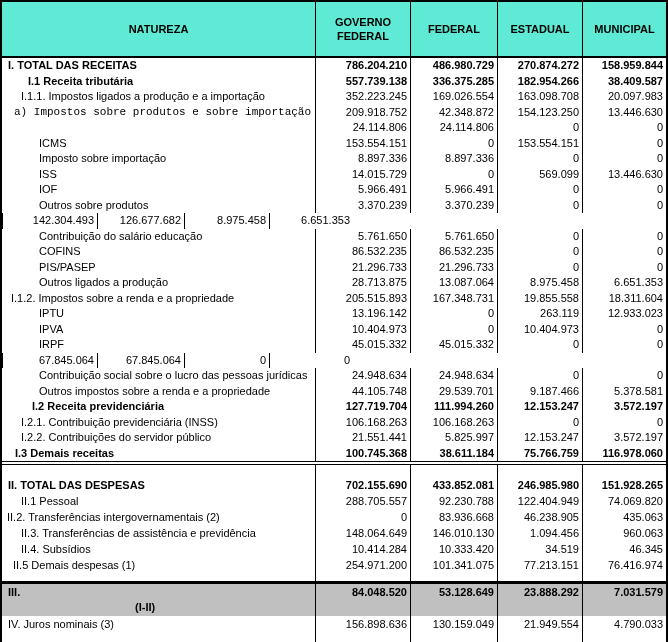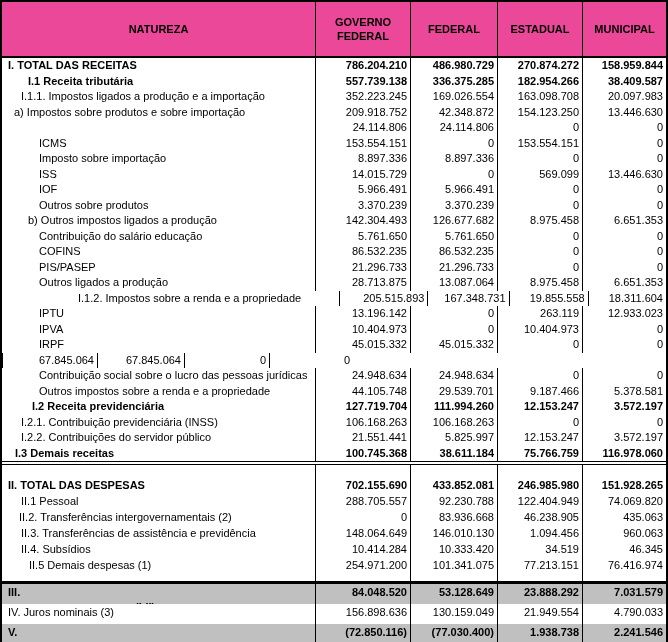--- a/index.html
+++ b/index.html
@@ -24,37 +24,37 @@
   .cell { box-sizing: border-box; overflow: hidden; white-space: nowrap; }
   .label-cell { width: 313px; position: relative; }
   .vc { border-left: 1px solid #000; text-align: right; padding-right: 3px; }
   .c1 { width: 95px; }
   .c2 { width: 87px; }
   .c3 { width: 85px; }
   .c4 { width: 84px; }
 
   .header-row {
     height: 54px;
-    background: #ec4899;
+    background: #5eead4;
     border-bottom: 2px solid #000;
     font-weight: bold;
   }
   .header-row .cell {
     display: flex;
     align-items: center;
     justify-content: center;
     text-align: center;
     white-space: normal;
     line-height: 14px;
     padding: 0 4px;
   }
 
   .data-row.sec-receitas { height: 15.5px; line-height: 15.5px; }
   .data-row.sec-despesas { height: 16px; line-height: 16px; }
-  .data-row.sec-summary  { height: 20px; line-height: 16px; }
+  .data-row.sec-summary  { height: 32px; line-height: 16px; }
   .bold { font-weight: bold; }
   .gray { background: #c0c0c0; }
 
   .double-sep {
     height: 2px;
     border-top: 1px solid #000;
     border-bottom: 1px solid #000;
   }
   .thick-line { height: 3px; background: #000; }
   .spacer    { height: 12px; }
@@ -90,21 +90,21 @@
           <div class="cell vc c4">38.409.587</div>
         </div>
         <div class="row data-row sec-receitas">
           <div class="cell label-cell" style="padding-left: 19px;"><span>I.1.1. Impostos ligados a produção e a importação</span></div>
           <div class="cell vc c1">352.223.245</div>
           <div class="cell vc c2">169.026.554</div>
           <div class="cell vc c3">163.098.708</div>
           <div class="cell vc c4">20.097.983</div>
         </div>
         <div class="row data-row sec-receitas">
-          <div class="cell label-cell" style="padding-left: 12px;"><span>a) Impostos sobre produtos e sobre importação</span></div>
+          <div class="cell label-cell" style="padding-left: 12px; font-family: Liberation Mono, monospace;"><span>a) Impostos sobre produtos e sobre importação</span></div>
           <div class="cell vc c1">209.918.752</div>
           <div class="cell vc c2">42.348.872</div>
           <div class="cell vc c3">154.123.250</div>
           <div class="cell vc c4">13.446.630</div>
         </div>
         <div class="row data-row sec-receitas">
           <div class="cell label-cell" style="padding-left: 37px; margin-top: 28px;"><span>IPI</span></div>
           <div class="cell vc c1">24.114.806</div>
           <div class="cell vc c2">24.114.806</div>
           <div class="cell vc c3">0</div>
@@ -139,21 +139,20 @@
           <div class="cell vc c4">0</div>
         </div>
         <div class="row data-row sec-receitas">
           <div class="cell label-cell" style="padding-left: 37px;"><span>Outros sobre produtos</span></div>
           <div class="cell vc c1">3.370.239</div>
           <div class="cell vc c2">3.370.239</div>
           <div class="cell vc c3">0</div>
           <div class="cell vc c4">0</div>
         </div>
         <div class="row data-row sec-receitas">
-          <div class="cell label-cell" style="padding-left: 26px;"><span>b) Outros impostos ligados a produção</span></div>
           <div class="cell vc c1">142.304.493</div>
           <div class="cell vc c2">126.677.682</div>
           <div class="cell vc c3">8.975.458</div>
           <div class="cell vc c4">6.651.353</div>
         </div>
         <div class="row data-row sec-receitas">
           <div class="cell label-cell" style="padding-left: 37px;"><span>Contribuição do salário educação</span></div>
           <div class="cell vc c1">5.761.650</div>
           <div class="cell vc c2">5.761.650</div>
           <div class="cell vc c3">0</div>
@@ -174,21 +173,21 @@
           <div class="cell vc c4">0</div>
         </div>
         <div class="row data-row sec-receitas">
           <div class="cell label-cell" style="padding-left: 37px;"><span>Outros ligados a produção</span></div>
           <div class="cell vc c1">28.713.875</div>
           <div class="cell vc c2">13.087.064</div>
           <div class="cell vc c3">8.975.458</div>
           <div class="cell vc c4">6.651.353</div>
         </div>
         <div class="row data-row sec-receitas">
-          <div class="cell label-cell" style="padding-left: 32px; margin-left: 44px;"><span>I.1.2. Impostos sobre a renda e a propriedade</span></div>
+          <div class="cell label-cell" style="padding-left: 9px;"><span>I.1.2. Impostos sobre a renda e a propriedade</span></div>
           <div class="cell vc c1">205.515.893</div>
           <div class="cell vc c2">167.348.731</div>
           <div class="cell vc c3">19.855.558</div>
           <div class="cell vc c4">18.311.604</div>
         </div>
         <div class="row data-row sec-receitas">
           <div class="cell label-cell" style="padding-left: 37px;"><span>IPTU</span></div>
           <div class="cell vc c1">13.196.142</div>
           <div class="cell vc c2">0</div>
           <div class="cell vc c3">263.119</div>
@@ -272,42 +271,42 @@
           <div class="cell vc c4">151.928.265</div>
         </div>
         <div class="row data-row sec-despesas">
           <div class="cell label-cell" style="padding-left: 19px;"><span>II.1 Pessoal</span></div>
           <div class="cell vc c1">288.705.557</div>
           <div class="cell vc c2">92.230.788</div>
           <div class="cell vc c3">122.404.949</div>
           <div class="cell vc c4">74.069.820</div>
         </div>
         <div class="row data-row sec-despesas">
-          <div class="cell label-cell" style="padding-left: 17px;"><span>II.2. Transferências intergovernamentais (2)</span></div>
+          <div class="cell label-cell" style="padding-left: 5px;"><span>II.2. Transferências intergovernamentais (2)</span></div>
           <div class="cell vc c1">0</div>
           <div class="cell vc c2">83.936.668</div>
           <div class="cell vc c3">46.238.905</div>
           <div class="cell vc c4">435.063</div>
         </div>
         <div class="row data-row sec-despesas">
           <div class="cell label-cell" style="padding-left: 19px;"><span>II.3. Transferências de assistência e previdência</span></div>
           <div class="cell vc c1">148.064.649</div>
           <div class="cell vc c2">146.010.130</div>
           <div class="cell vc c3">1.094.456</div>
           <div class="cell vc c4">960.063</div>
         </div>
         <div class="row data-row sec-despesas">
           <div class="cell label-cell" style="padding-left: 19px;"><span>II.4. Subsídios</span></div>
           <div class="cell vc c1">10.414.284</div>
           <div class="cell vc c2">10.333.420</div>
           <div class="cell vc c3">34.519</div>
           <div class="cell vc c4">46.345</div>
         </div>
         <div class="row data-row sec-despesas">
-          <div class="cell label-cell" style="padding-left: 27px;"><span>II.5 Demais despesas (1)</span></div>
+          <div class="cell label-cell" style="padding-left: 11px;"><span>II.5 Demais despesas (1)</span></div>
           <div class="cell vc c1">254.971.200</div>
           <div class="cell vc c2">101.341.075</div>
           <div class="cell vc c3">77.213.151</div>
           <div class="cell vc c4">76.416.974</div>
         </div>
         <div class="row spacer-sm">
           <div class="cell label-cell"></div>
           <div class="cell vc c1"></div>
           <div class="cell vc c2"></div>
           <div class="cell vc c3"></div>

